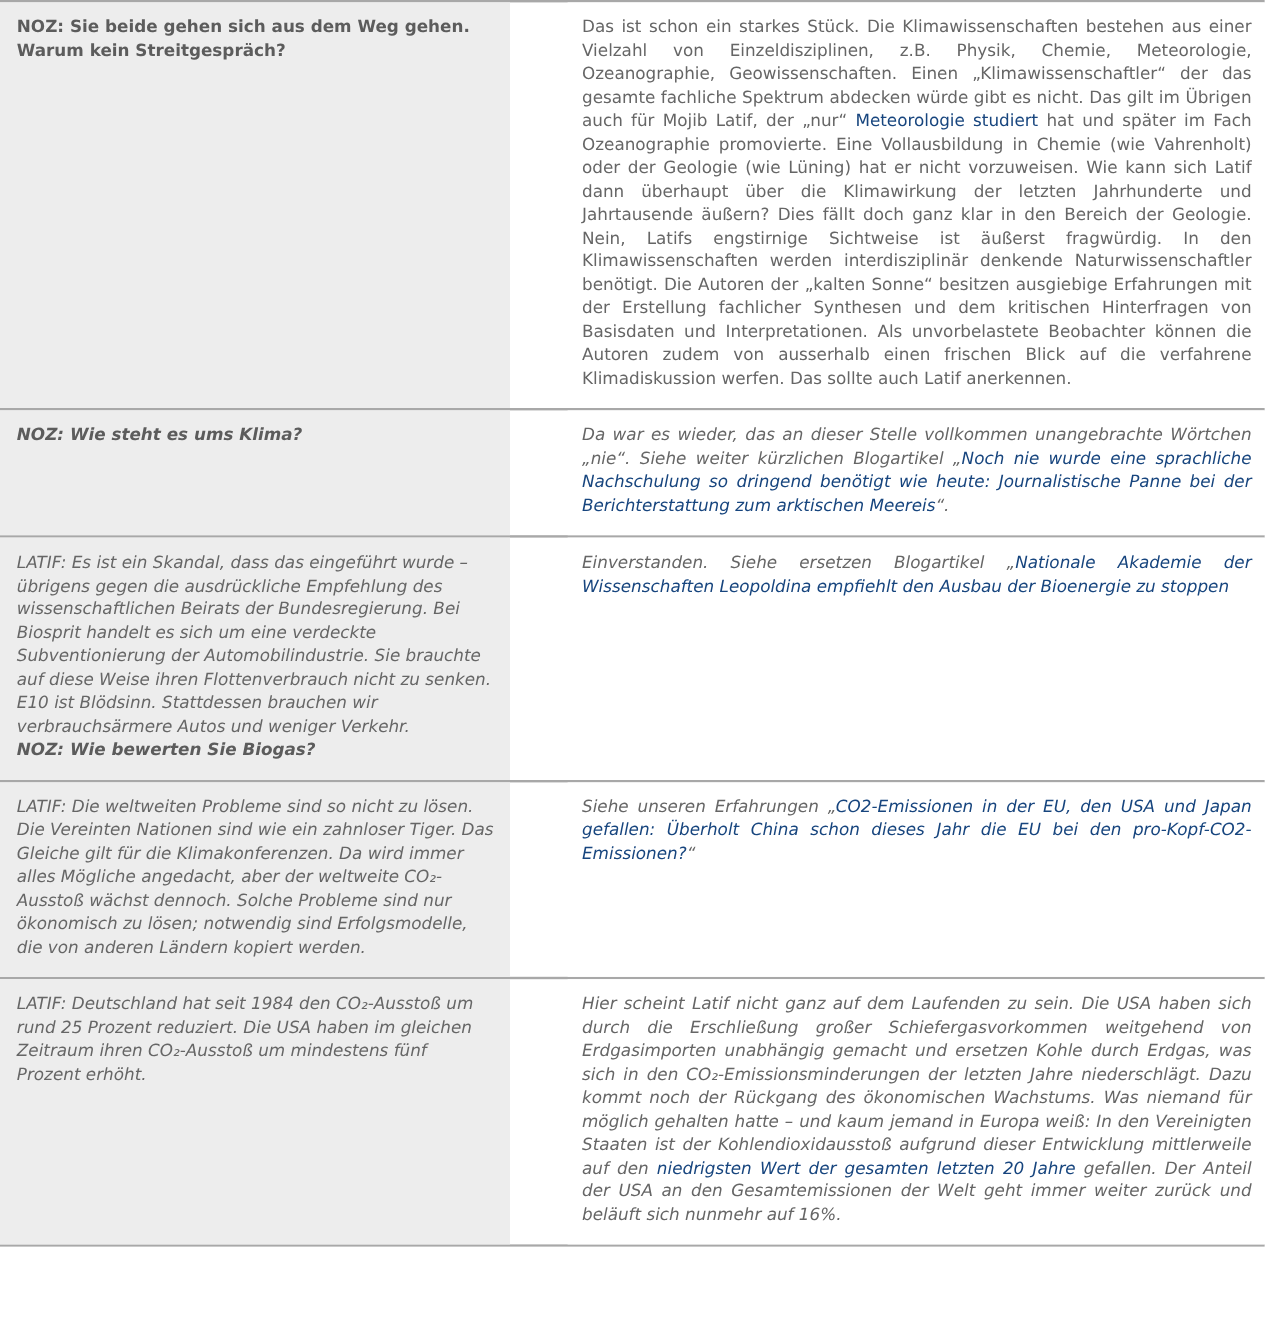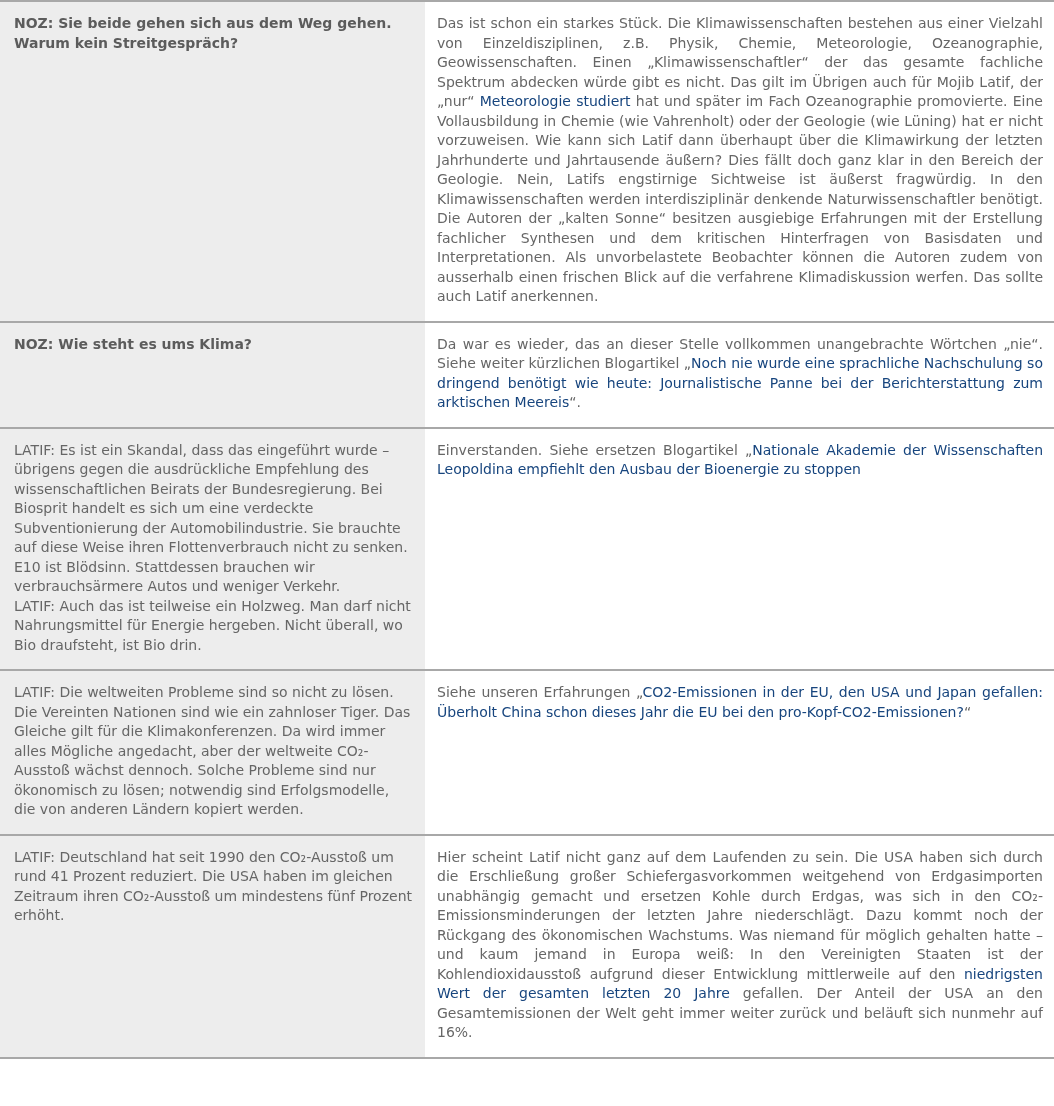--- a/index.html
+++ b/index.html
@@ -20,23 +20,25 @@
     -webkit-font-smoothing:antialiased;
   }
   .table{
     width:1054px;
     border-top:2px solid var(--divider);
     border-bottom:2px solid var(--divider);
   }
   .row{
     display:flex;
     align-items:stretch;
+    gap:48px;
   }
   .row + .row{
     border-top:2px solid var(--divider);
+    font-style:italic;
   }
   .cell-left{
     width:425px;
     min-width:425px;
     box-sizing:border-box;
     background:var(--left-bg);
     padding:12px 12px 14px 14px;
   }
   .cell-right{
     flex:1;
@@ -74,35 +76,35 @@
       <div class="cell-left">
         <div class="q">NOZ: Wie steht es ums Klima?</div>
       </div>
       <div class="cell-right">
         <div><span>Da war es wieder, das an dieser Stelle vollkommen unangebrachte Wörtchen „nie“. Siehe weiter kürzlichen Blogartikel „</span><a class="lnk" href="#">Noch nie wurde eine sprachliche Nachschulung so dringend benötigt wie heute: Journalistische Panne bei der Berichterstattung zum arktischen Meereis</a><span>“.</span></div>
       </div>
     </div>
     <div class="row">
       <div class="cell-left">
         <div class="a">LATIF: Es ist ein Skandal, dass das eingeführt wurde – übrigens gegen die ausdrückliche Empfehlung des wissenschaftlichen Beirats der Bundesregierung. Bei Biosprit handelt es sich um eine verdeckte Subventionierung der Automobilindustrie. Sie brauchte auf diese Weise ihren Flottenverbrauch nicht zu senken. E10 ist Blödsinn. Stattdessen brauchen wir verbrauchsärmere Autos und weniger Verkehr.</div>
-        <div class="a">LATIF: Auch das ist teilweise ein Holzweg. Man darf nicht Nahrungsmittel für Energie hergeben. Nicht überall, wo Bio draufsteht, ist Bio drin.</div>
+        <div class="q">NOZ: Wie bewerten Sie Biogas?</div>
       </div>
       <div class="cell-right">
         <div><span>Einverstanden. Siehe ersetzen Blogartikel „</span><a class="lnk" href="#">Nationale Akademie der Wissenschaften Leopoldina empfiehlt den Ausbau der Bioenergie zu stoppen</a></div>
       </div>
     </div>
     <div class="row">
       <div class="cell-left">
         <div class="a">LATIF: Die weltweiten Probleme sind so nicht zu lösen. Die Vereinten Nationen sind wie ein zahnloser Tiger. Das Gleiche gilt für die Klimakonferenzen. Da wird immer alles Mögliche angedacht, aber der weltweite CO₂-Ausstoß wächst dennoch. Solche Probleme sind nur ökonomisch zu lösen; notwendig sind Erfolgsmodelle, die von anderen Ländern kopiert werden.</div>
       </div>
       <div class="cell-right">
         <div><span>Siehe unseren Erfahrungen „</span><a class="lnk" href="#">CO2-Emissionen in der EU, den USA und Japan gefallen: Überholt China schon dieses Jahr die EU bei den pro-Kopf-CO2-Emissionen?</a><span>“</span></div>
       </div>
     </div>
     <div class="row">
       <div class="cell-left">
-        <div class="a">LATIF: Deutschland hat seit 1990 den CO₂-Ausstoß um rund 41 Prozent reduziert. Die USA haben im gleichen Zeitraum ihren CO₂-Ausstoß um mindestens fünf Prozent erhöht.</div>
+        <div class="a">LATIF: Deutschland hat seit 1984 den CO₂-Ausstoß um rund 25 Prozent reduziert. Die USA haben im gleichen Zeitraum ihren CO₂-Ausstoß um mindestens fünf Prozent erhöht.</div>
       </div>
       <div class="cell-right">
         <div><span>Hier scheint Latif nicht ganz auf dem Laufenden zu sein. Die USA haben sich durch die Erschließung großer Schiefergasvorkommen weitgehend von Erdgasimporten unabhängig gemacht und ersetzen Kohle durch Erdgas, was sich in den CO₂-Emissionsminderungen der letzten Jahre niederschlägt. Dazu kommt noch der Rückgang des ökonomischen Wachstums. Was niemand für möglich gehalten hatte – und kaum jemand in Europa weiß: In den Vereinigten Staaten ist der Kohlendioxidausstoß aufgrund dieser Entwicklung mittlerweile auf den </span><a class="lnk" href="#">niedrigsten Wert der gesamten letzten 20 Jahre</a><span> gefallen. Der Anteil der USA an den Gesamtemissionen der Welt geht immer weiter zurück und beläuft sich nunmehr auf 16%.</span></div>
       </div>
     </div>
   </div>
 
 </body></html>

